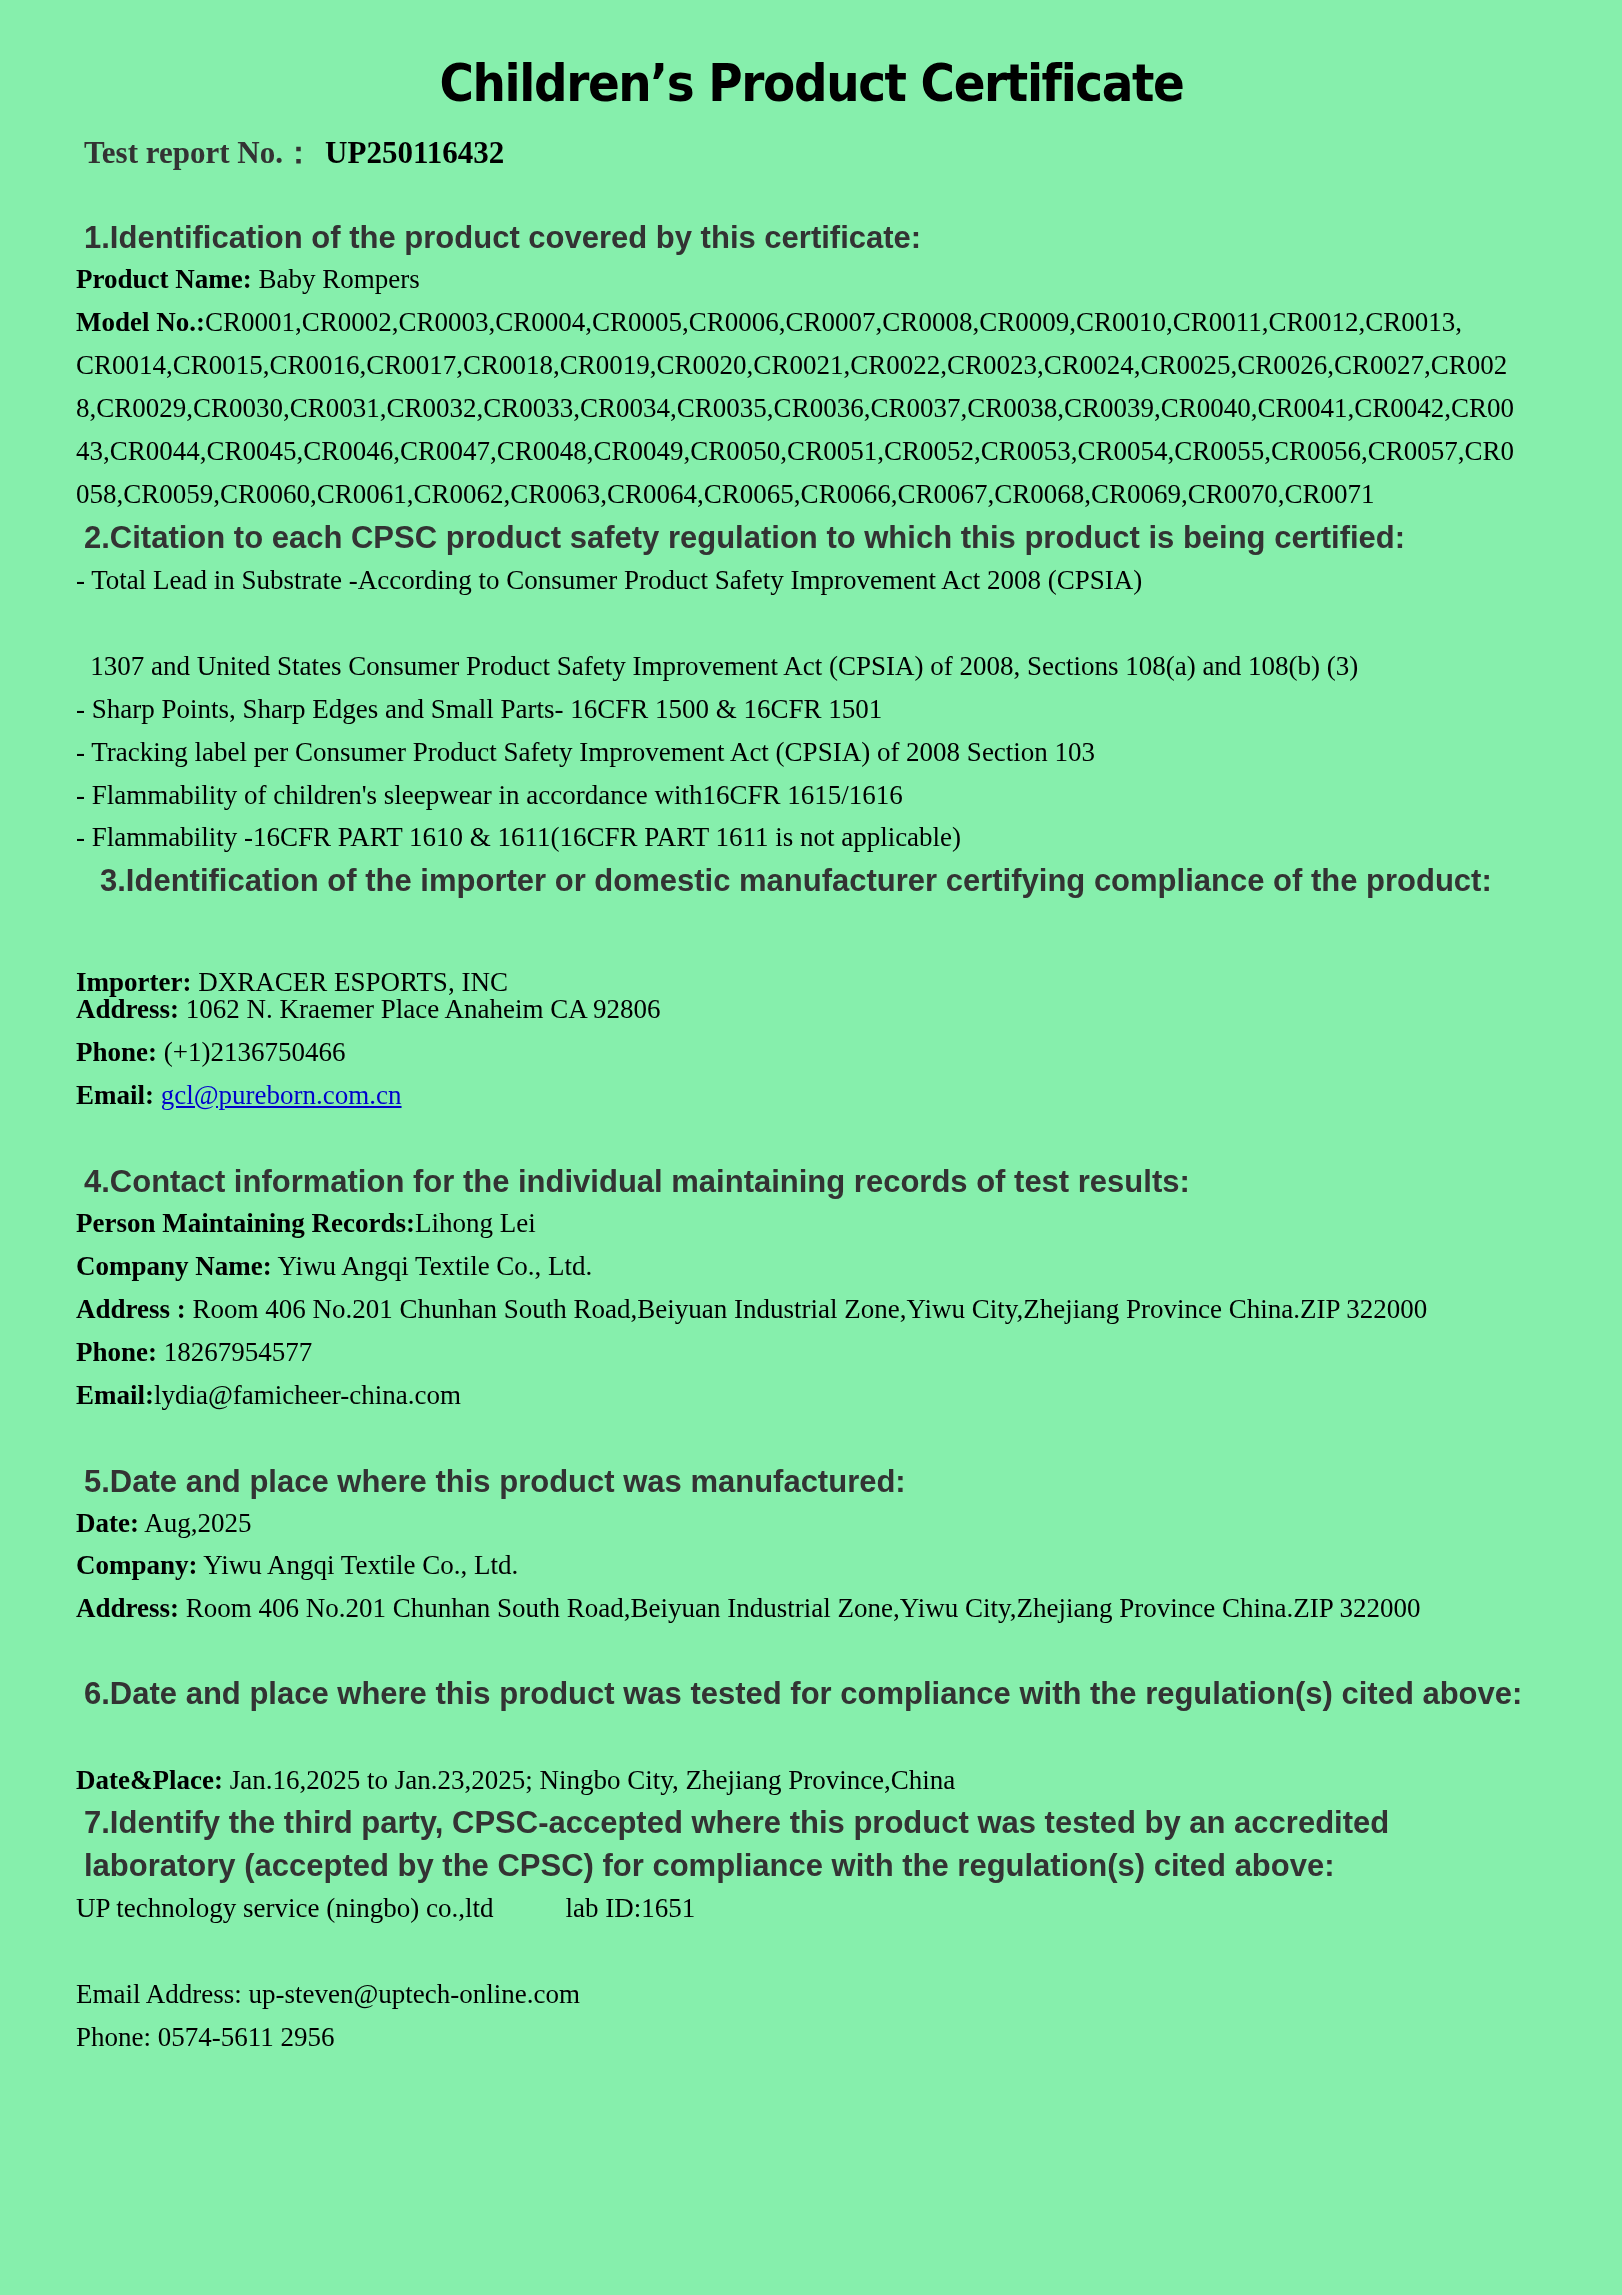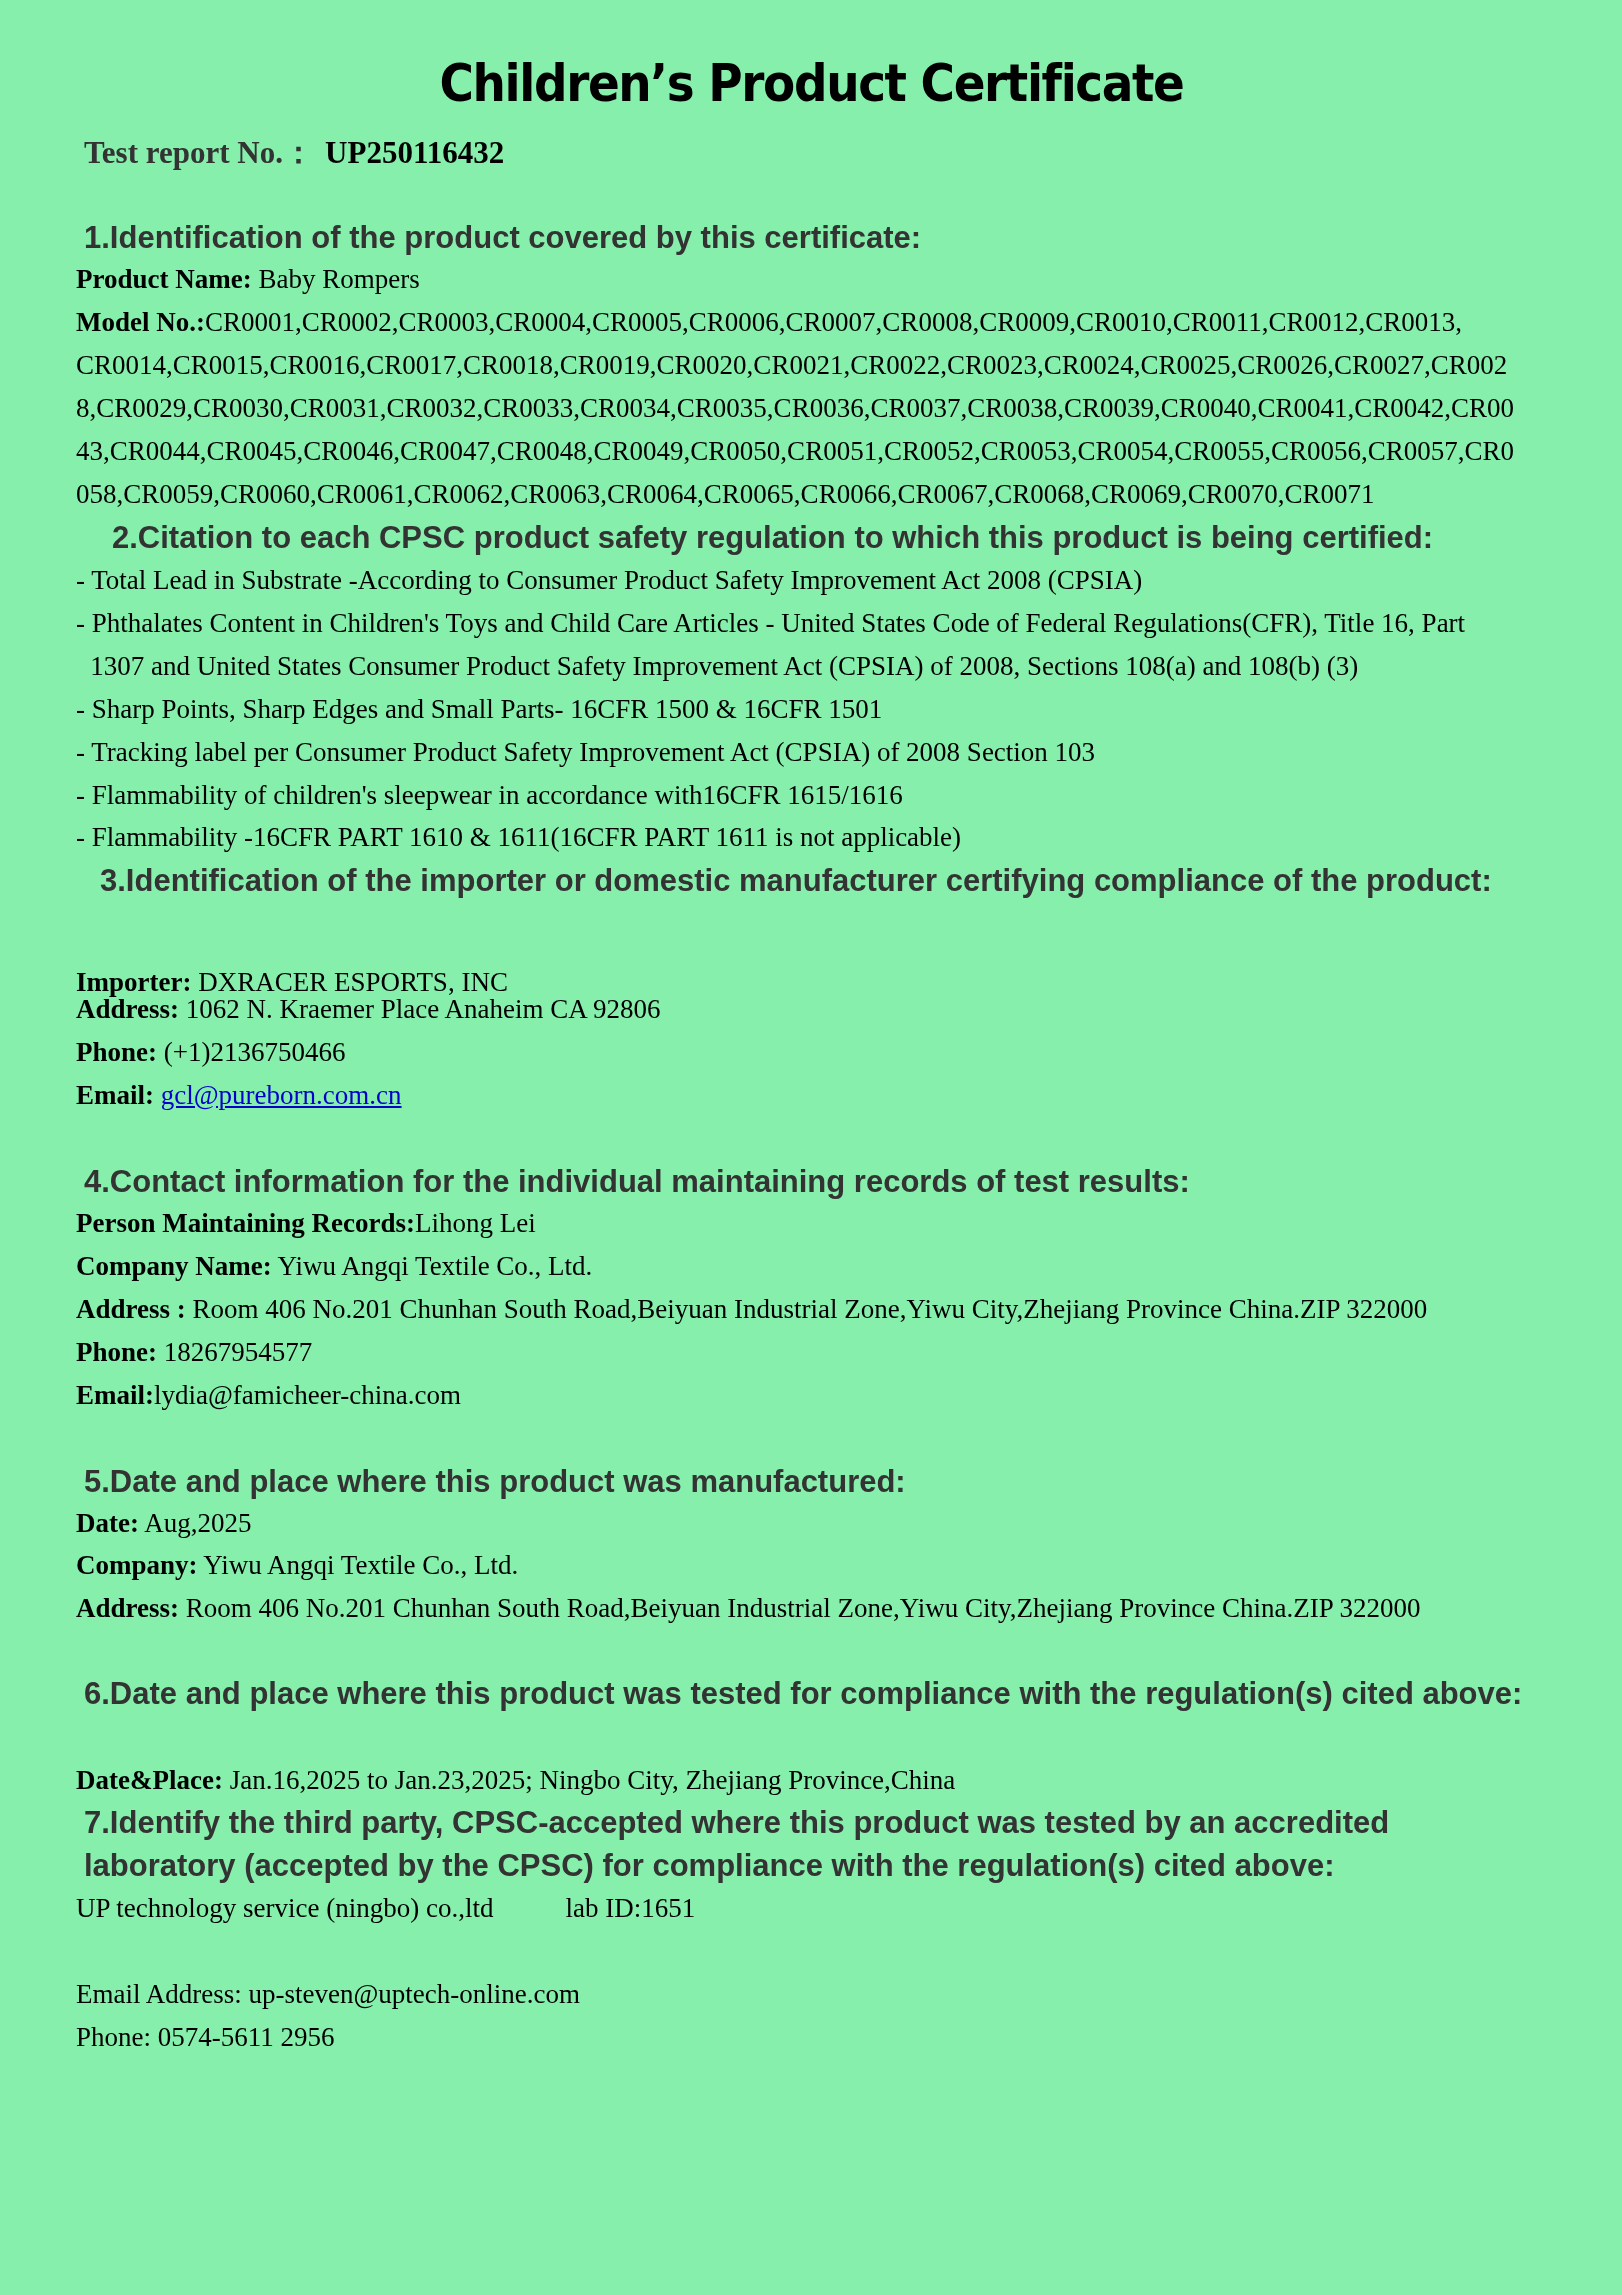--- a/index.html
+++ b/index.html
@@ -46,23 +46,22 @@
     <b>Product Name:</b> <span>Baby Rompers</span>
   </div>
   <div class="l" style="top:301px;">
     <b>Model No.:</b><span>CR0001,CR0002,CR0003,CR0004,CR0005,CR0006,CR0007,CR0008,CR0009,CR0010,CR0011,CR0012,CR0013,</span>
   </div>
   <div class="l" style="top:344px;">CR0014,CR0015,CR0016,CR0017,CR0018,CR0019,CR0020,CR0021,CR0022,CR0023,CR0024,CR0025,CR0026,CR0027,CR002</div>
   <div class="l" style="top:387px;">8,CR0029,CR0030,CR0031,CR0032,CR0033,CR0034,CR0035,CR0036,CR0037,CR0038,CR0039,CR0040,CR0041,CR0042,CR00</div>
   <div class="l" style="top:430px;">43,CR0044,CR0045,CR0046,CR0047,CR0048,CR0049,CR0050,CR0051,CR0052,CR0053,CR0054,CR0055,CR0056,CR0057,CR0</div>
   <div class="l" style="top:473px;">058,CR0059,CR0060,CR0061,CR0062,CR0063,CR0064,CR0065,CR0066,CR0067,CR0068,CR0069,CR0070,CR0071</div>
 
-  <div class="h" style="top:516px;margin-left:28px;">2.Citation to each CPSC product safety regulation to which this product is being certified:</div>
+  <div class="h" style="top:516px;">2.Citation to each CPSC product safety regulation to which this product is being certified:</div>
   <div class="l" style="top:559px;">- Total Lead in Substrate -According to Consumer Product Safety Improvement Act 2008 (CPSIA)</div>
-  <div class="l" style="top:602px;">- Phthalates Content in Children's Toys and Child Care Articles - United States Code of Federal Regulations(CFR), Title 16, Part</div>
   <div class="l indent" style="top:645px;">1307 and United States Consumer Product Safety Improvement Act (CPSIA) of 2008, Sections 108(a) and 108(b) (3)</div>
   <div class="l" style="top:688px;">- Sharp Points, Sharp Edges and Small Parts- 16CFR 1500 &amp; 16CFR 1501</div>
   <div class="l" style="top:731px;">- Tracking label per Consumer Product Safety Improvement Act (CPSIA) of 2008 Section 103</div>
   <div class="l" style="top:774px;">- Flammability of children's sleepwear in accordance with16CFR 1615/1616</div>
   <div class="l" style="top:816px;">- Flammability -16CFR PART 1610 &amp; 1611(16CFR PART 1611 is not applicable)</div>
 
   <div class="h" style="top:859px;margin-left:16px;">3.Identification of the importer or domestic manufacturer certifying compliance of the product:</div>
   <div class="l" style="top:945px;margin-top:16px;">
     <b>Importer:</b> <span>DXRACER ESPORTS, INC</span>
   </div>

